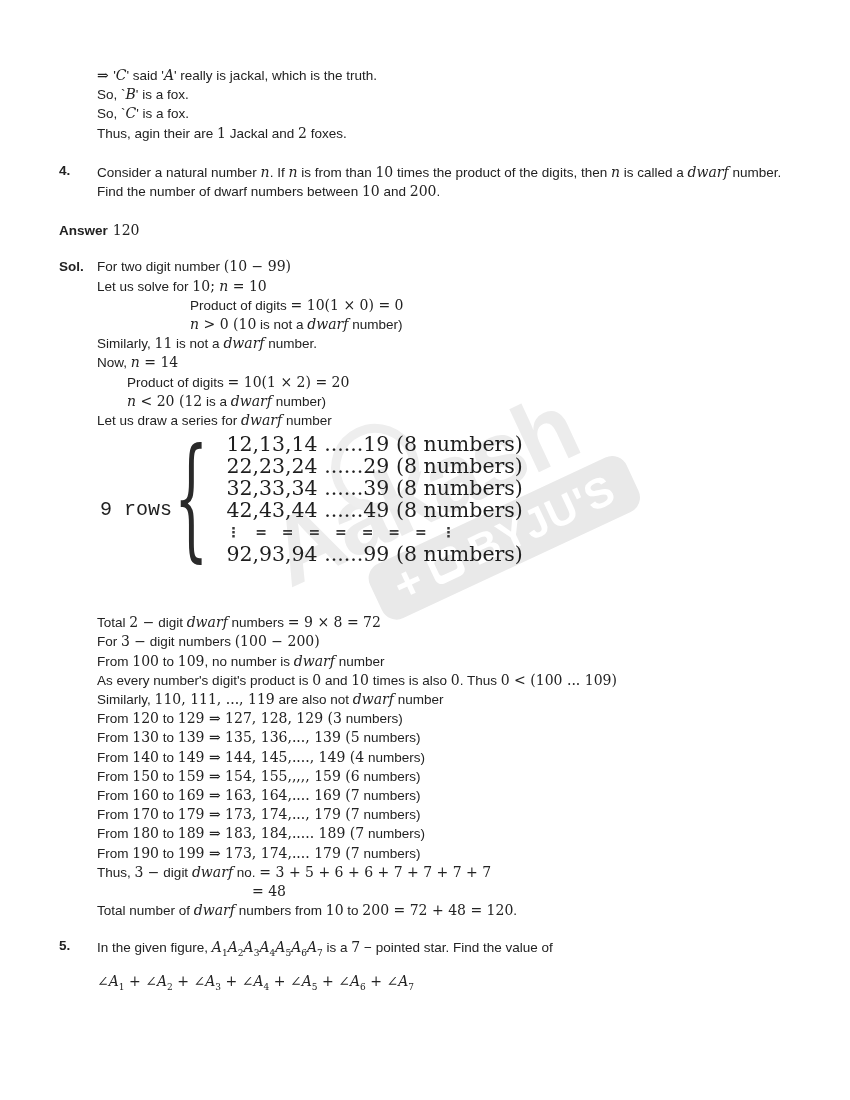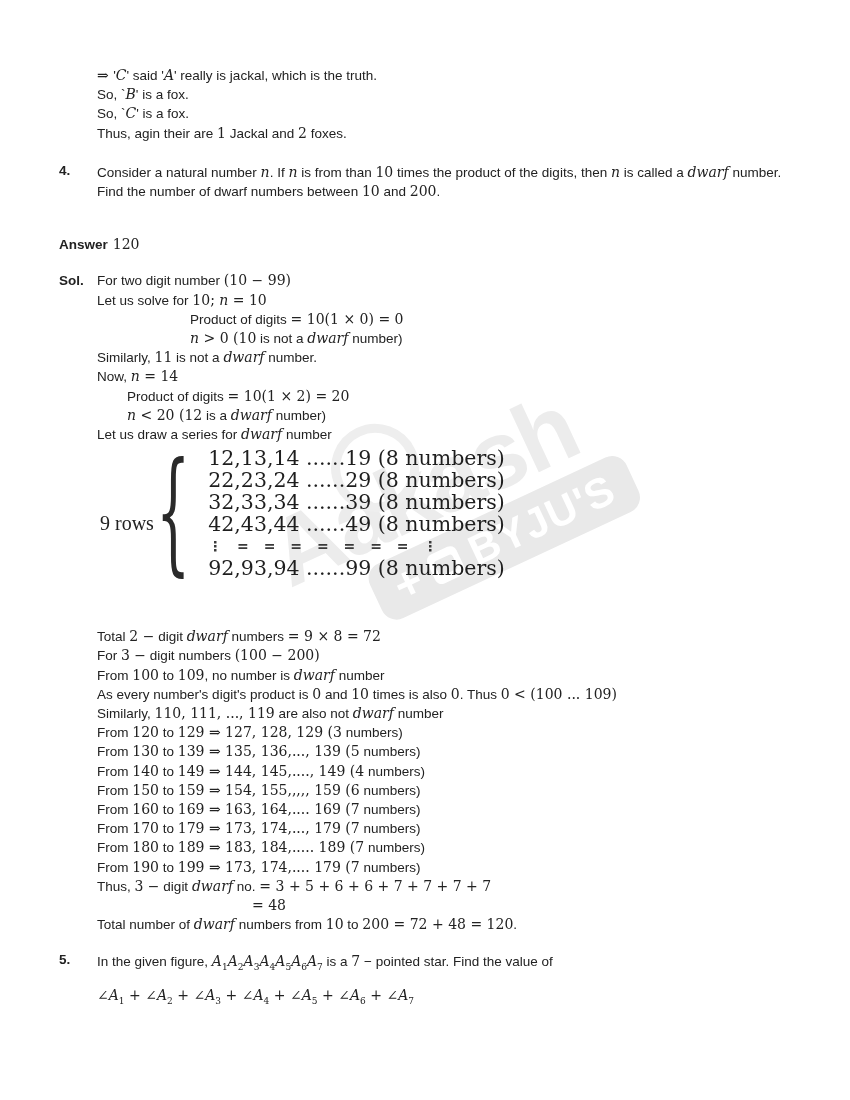--- a/index.html
+++ b/index.html
@@ -29,30 +29,30 @@
   .content { position:absolute; left:97px; top:66px; right:30px; z-index:1; }
   .ln { font-size:13.5px; line-height:19.2px; white-space:nowrap; }
   .m  { font-family:"DejaVu Serif", serif; font-size:14px; }
   .mi { font-family:"DejaVu Serif", serif; font-style:italic; font-size:14px; }
   .sub { font-family:"DejaVu Serif", serif; font-size:9px; vertical-align:-4px; font-style:normal; }
   .m.sub { font-size:9px; vertical-align:-4px; }
   .blabel { font-weight:bold; font-size:13.5px; }
   .qblock { position:relative; }
   .qnum { position:absolute; left:-38px; top:0; font-weight:bold; font-size:13.5px; }
   .q4 { margin-top:20px; }
-  .answer-row { margin-left:-38px; margin-top:34px; font-size:13.5px; line-height:19.2px; }
+  .answer-row { margin-left:-38px; margin-top:20px; font-size:13.5px; line-height:19.2px; }
   .answer-row .m { margin-left:5px; }
   .sol-block { position:relative; margin-top:17px; }
   .sol-label { position:absolute; left:-38px; top:0; font-weight:bold; font-size:13.5px; line-height:19.2px; }
   .ind-a { margin-left:93px; }
   .ind-b { margin-left:30px; }
   .ind-c { margin-left:155px; }
   
   .series { display:flex; align-items:center; margin-top:2px; margin-left:3px; height:134px; }
-  .series-label { font-family:Liberation Serif, serif; font-size:20px; white-space:nowrap;margin-top:20px; }
+  .series-label { font-family:Liberation Mono, monospace; font-size:20px; white-space:nowrap;margin-top:20px; }
   .series-brace {
     font-family:"DejaVu Serif", serif; font-size:54px; line-height:1;
     display:inline-block; transform:scaleY(2.45); margin:0 1px 0 2px; color:#2a2a2a;
   }
   .series-rows { margin-left:17px; }
   .srow { font-family:"DejaVu Serif", serif; font-size:20.5px; line-height:22px; white-space:nowrap; color:#1e1e1e; }
   .erow { font-family:"DejaVu Sans", sans-serif; font-size:14px; font-weight:bold; letter-spacing:5px; line-height:22px; color:#3a3a3a; white-space:nowrap; }
   
   .post-block { margin-top:47px; }
   .q5 { margin-top:17px; }

